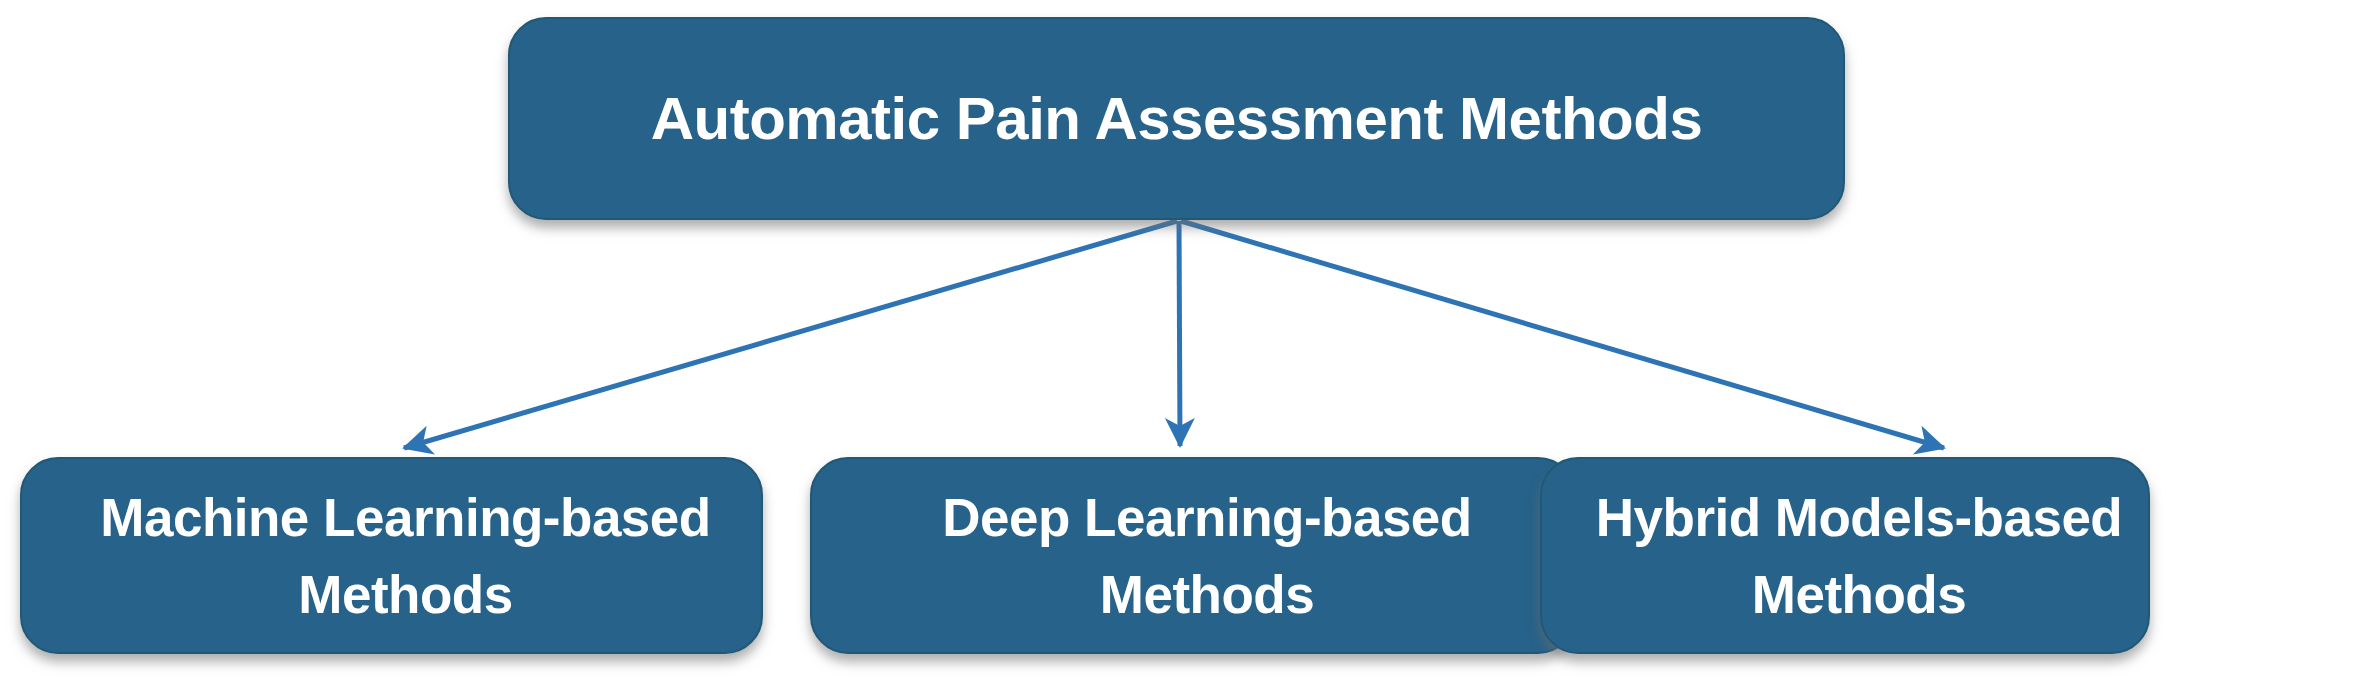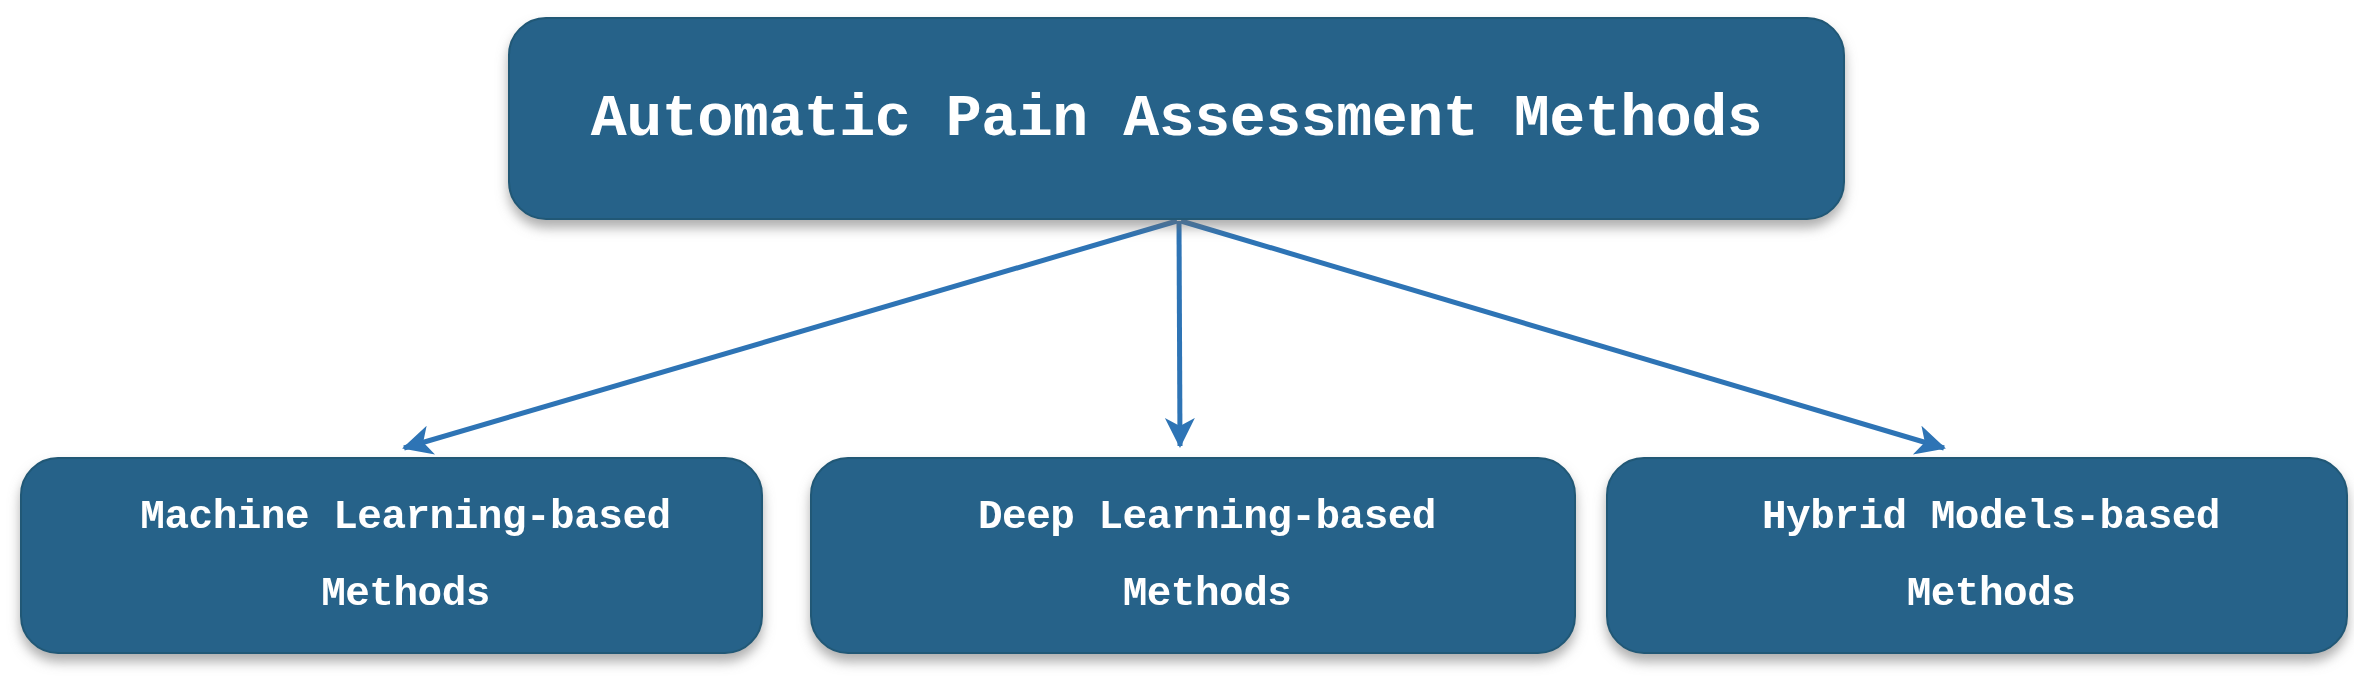--- a/index.html
+++ b/index.html
@@ -6,21 +6,20 @@
   body {
     background: var(--background, #ffffff);
     font-family: "Liberation Sans", sans-serif;
   }
   .canvas {
     position: relative;
     width: 2354px;
     height: 693px;
     background: var(--background, #ffffff);
     overflow: hidden;
-    font-family: Liberation Mono, monospace;
   }
   .arrows {
     position: absolute;
     left: 0; top: 0;
     width: 2354px; height: 693px;
     pointer-events: none;
   }
   .arrow-line {
     stroke: var(--arrow, #2E74B5);
     stroke-width: 5;
@@ -46,28 +45,28 @@
     font-weight: 700;
     letter-spacing: -0.5px;
   }
   .node-root {
     left: 508px; top: 17px;
     width: 1337px; height: 203px;
     font-size: 60px;
   }
   .node-child {
     top: 457px; height: 197px;
-    font-size: 41px;
+    font-size: 53px;
     line-height: 77px;
     padding-left: 28px;
   }
   .node-child .line { display: block; white-space: nowrap; }
   #child-0 { left: 20px;   width: 743px; }
   #child-1 { left: 810px;  width: 766px; }
-  #child-2 { left: 1606px; width: 742px; }
+  #child-2 { left: 1540px; width: 610px; }
 </style>
 </head>
 <body>
 
 <div class="canvas">
 
   <svg class="arrows" viewBox="0 0 2354 693" xmlns="http://www.w3.org/2000/svg">
     <defs>
       <marker id="ah" markerWidth="7" markerHeight="7" refX="5.6" refY="3" orient="auto" markerUnits="strokeWidth">
         <path class="arrow-head" d="M0,0 L6,3 L0,6 L1.6,3 Z"></path>

